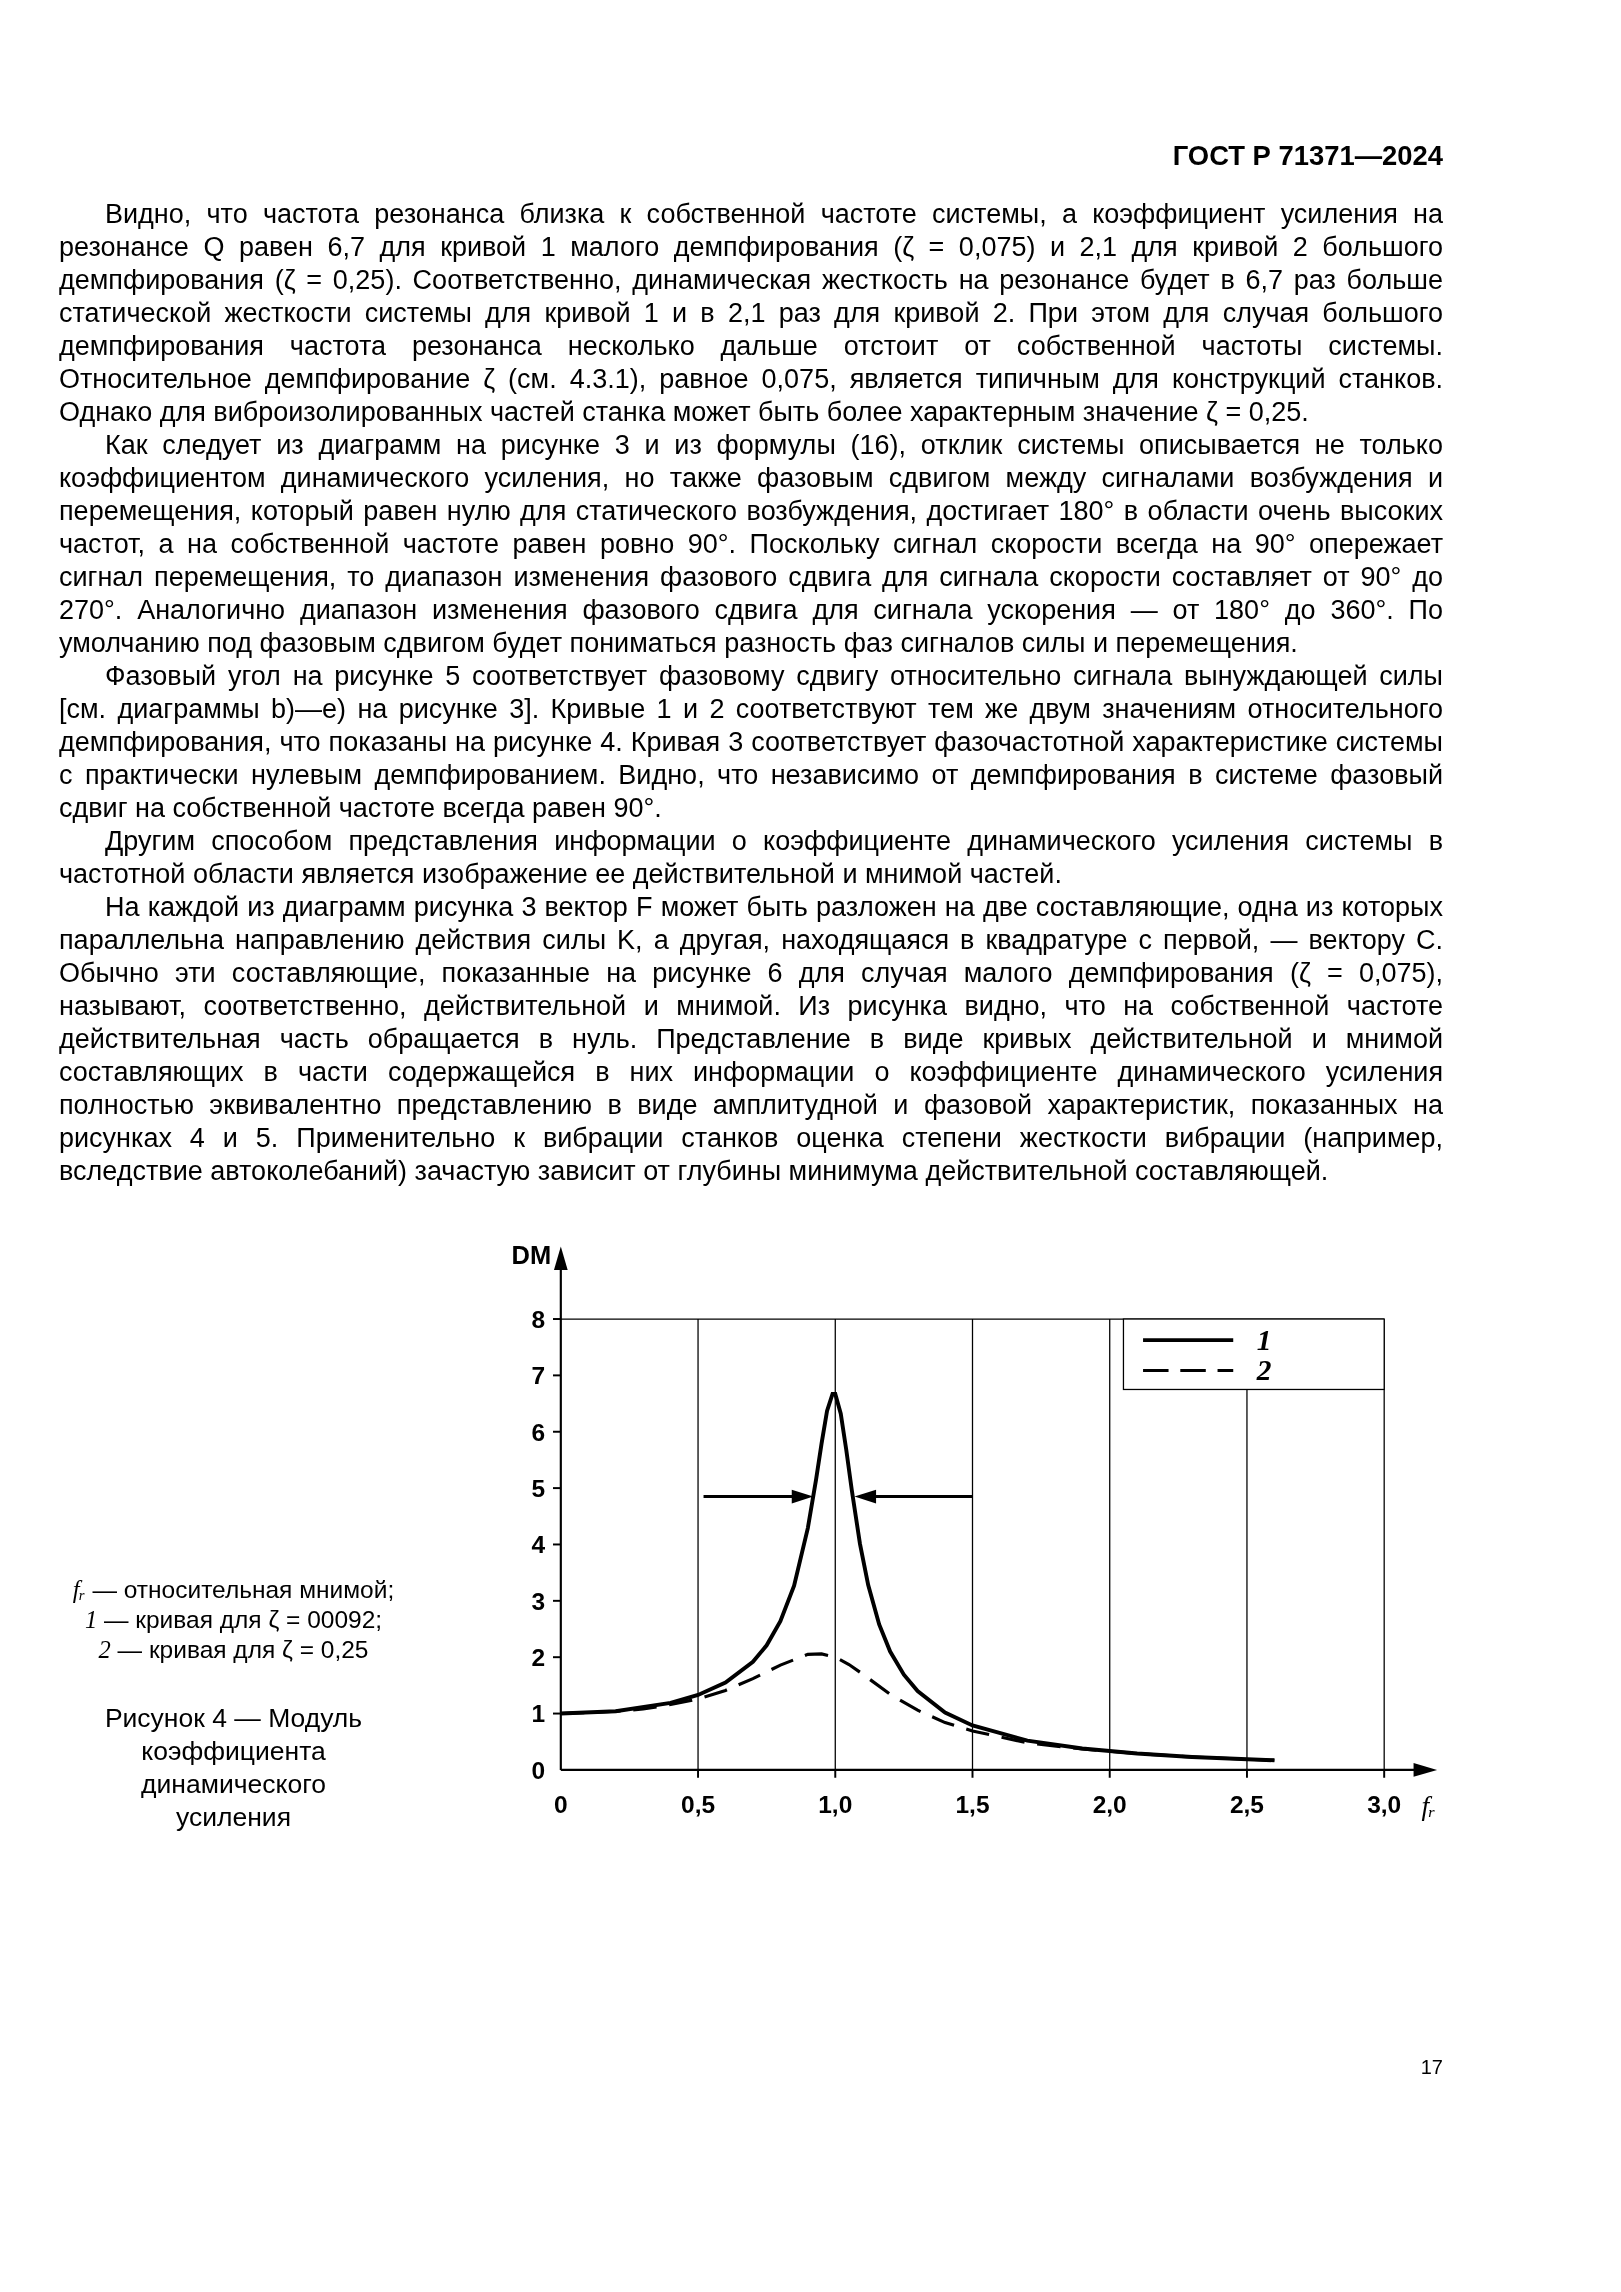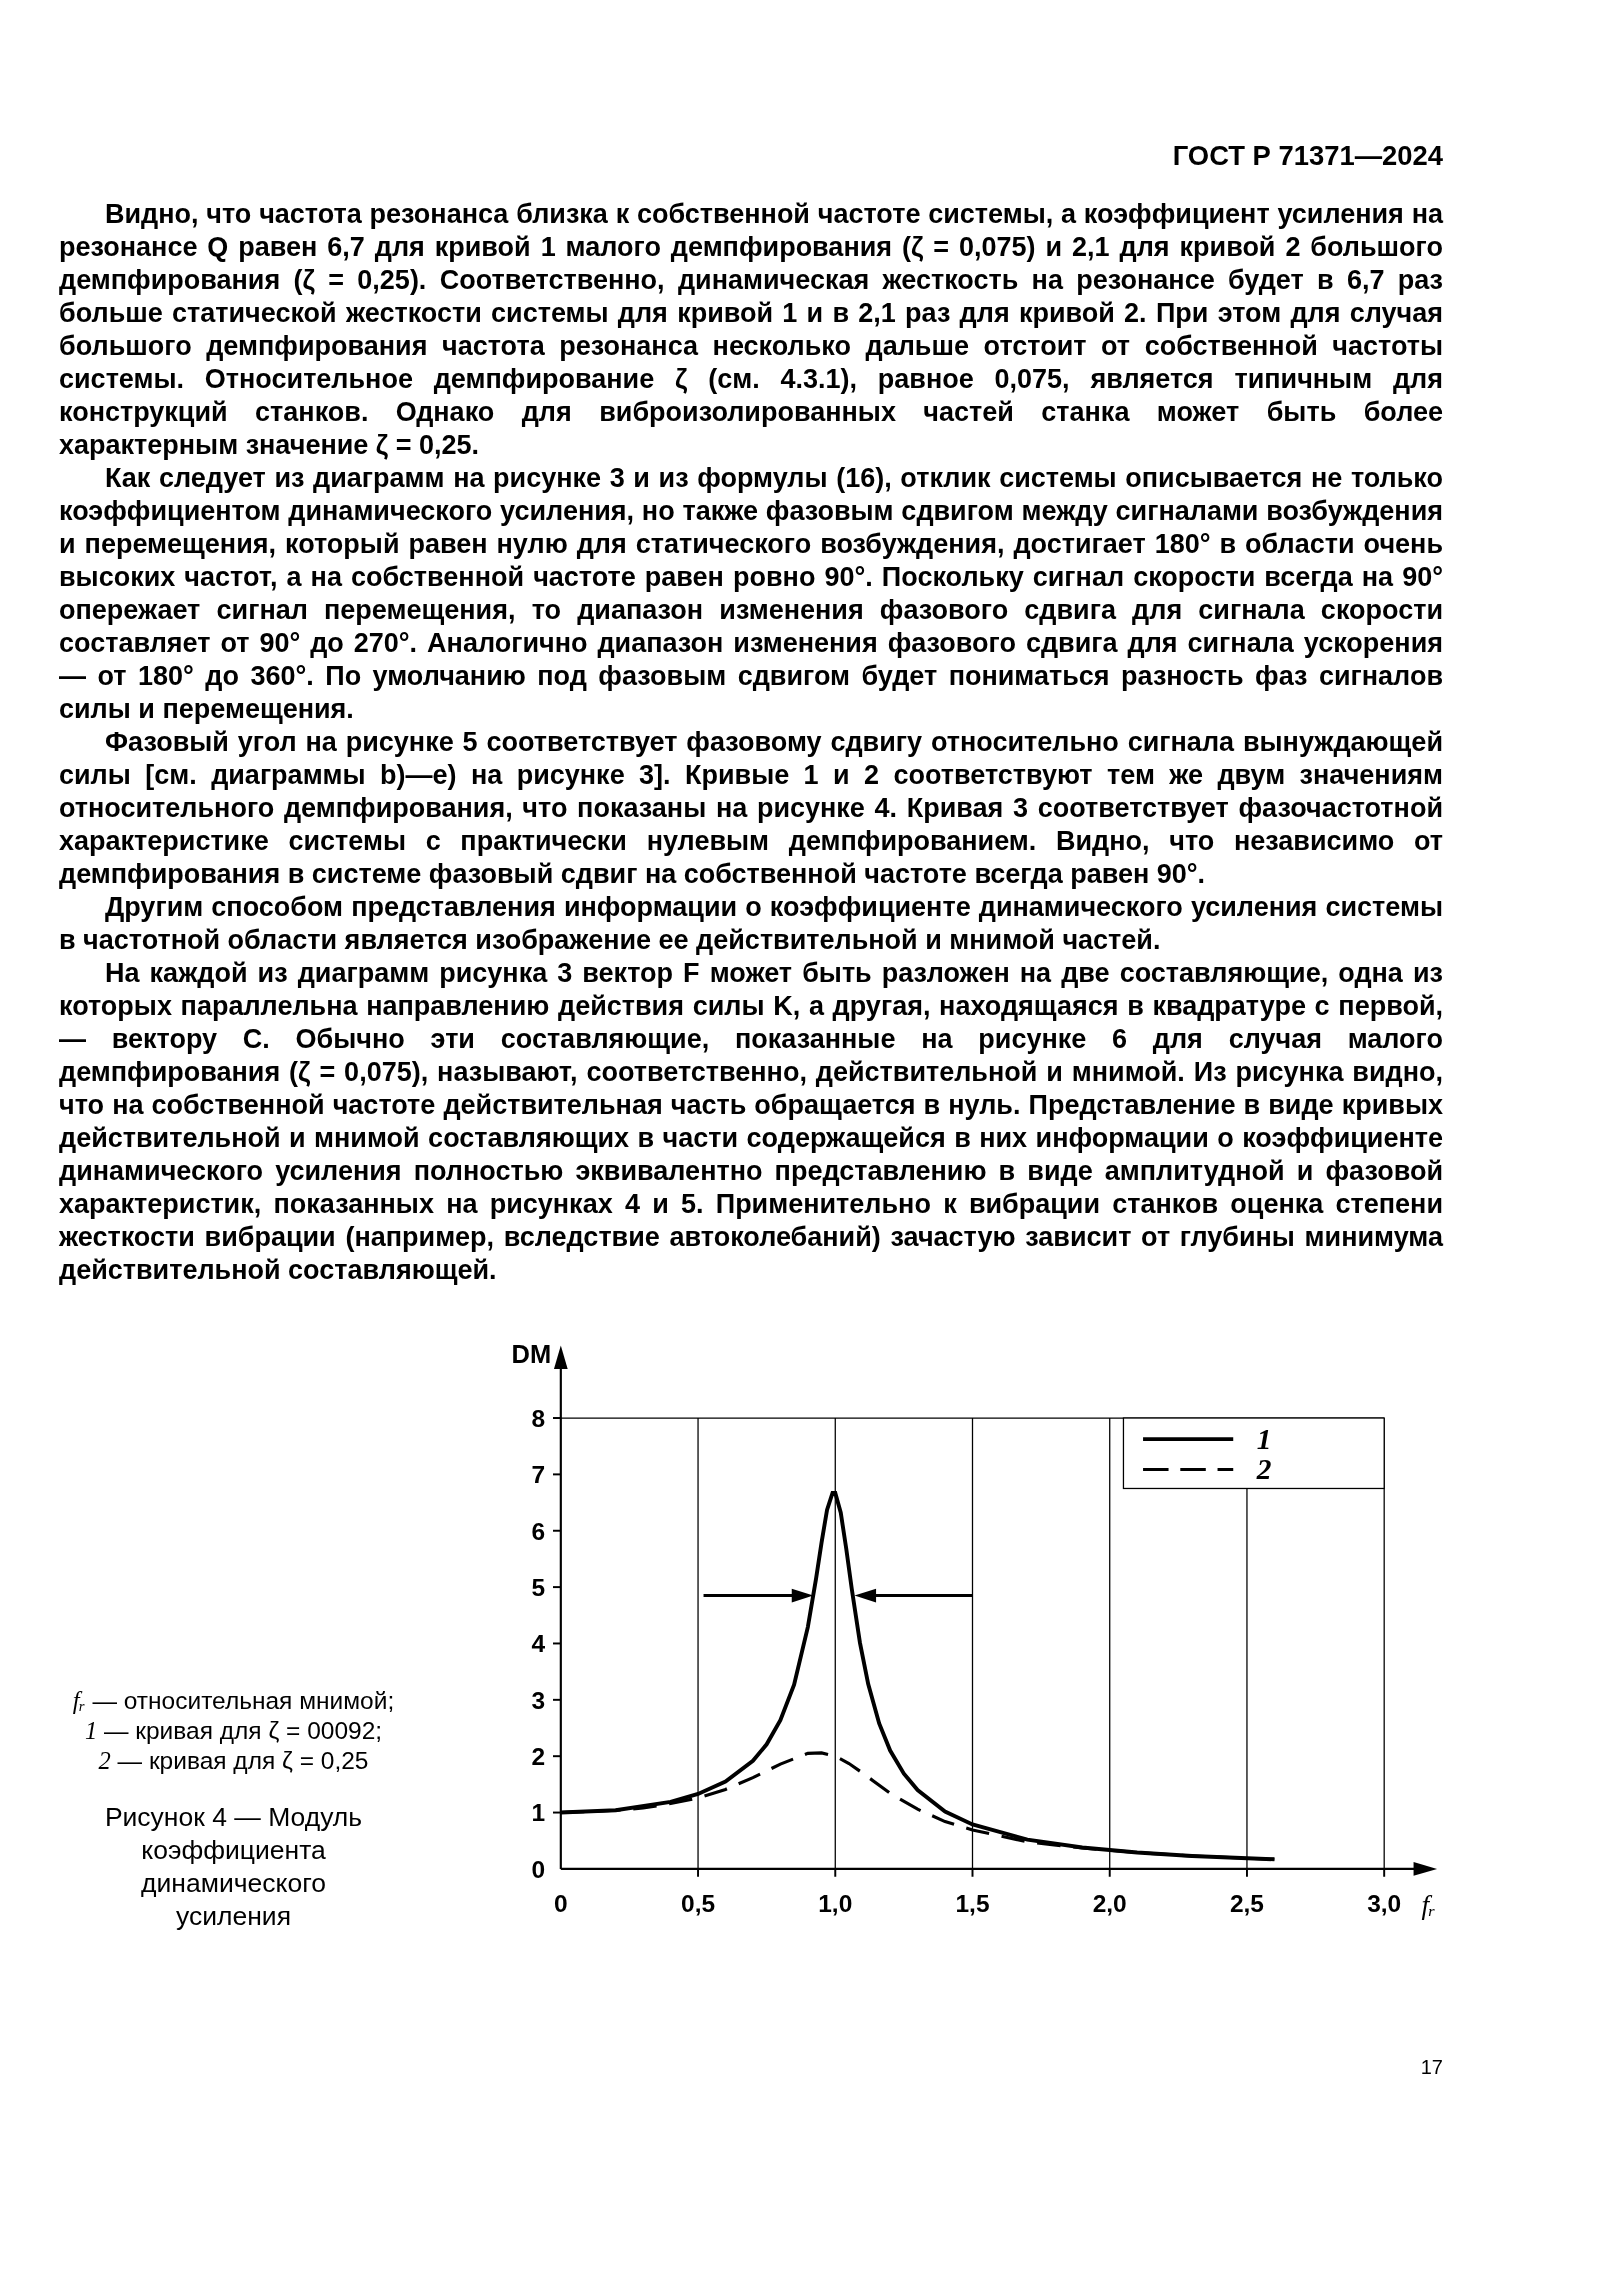--- a/index.html
+++ b/index.html
@@ -18,21 +18,20 @@
     font-weight:bold;
     font-size:27.4px;
     line-height:33px;
     margin-bottom:25.5px;
   }
   .body-text p {
     font-size:27px;
     line-height:33px;
     text-align:justify;
     text-indent:46px;
-    font-weight:bold;
   }
   .body-text .heading {
     font-weight:bold;
     text-align:left;
   }
   .figure-row {
     display:flex;
     align-items:flex-end;
     margin-top:33px;
   }
@@ -42,21 +41,21 @@
     text-align:center;
     font-size:24.5px;
     line-height:30px;
     padding-bottom:13.7px;
   }
   .note-term.it {
     font-style:italic;
     font-family:"Liberation Serif","DejaVu Serif",serif;
   }
   .fig-caption {
-    margin:25px auto 0;
+    margin:37px auto 0;
     width:294px;
     font-size:26.5px;
     line-height:33px;
     text-align:center;
   }
   .chart-wrap {
     flex:none;
     width:941px;
     margin-left:auto;
   }

